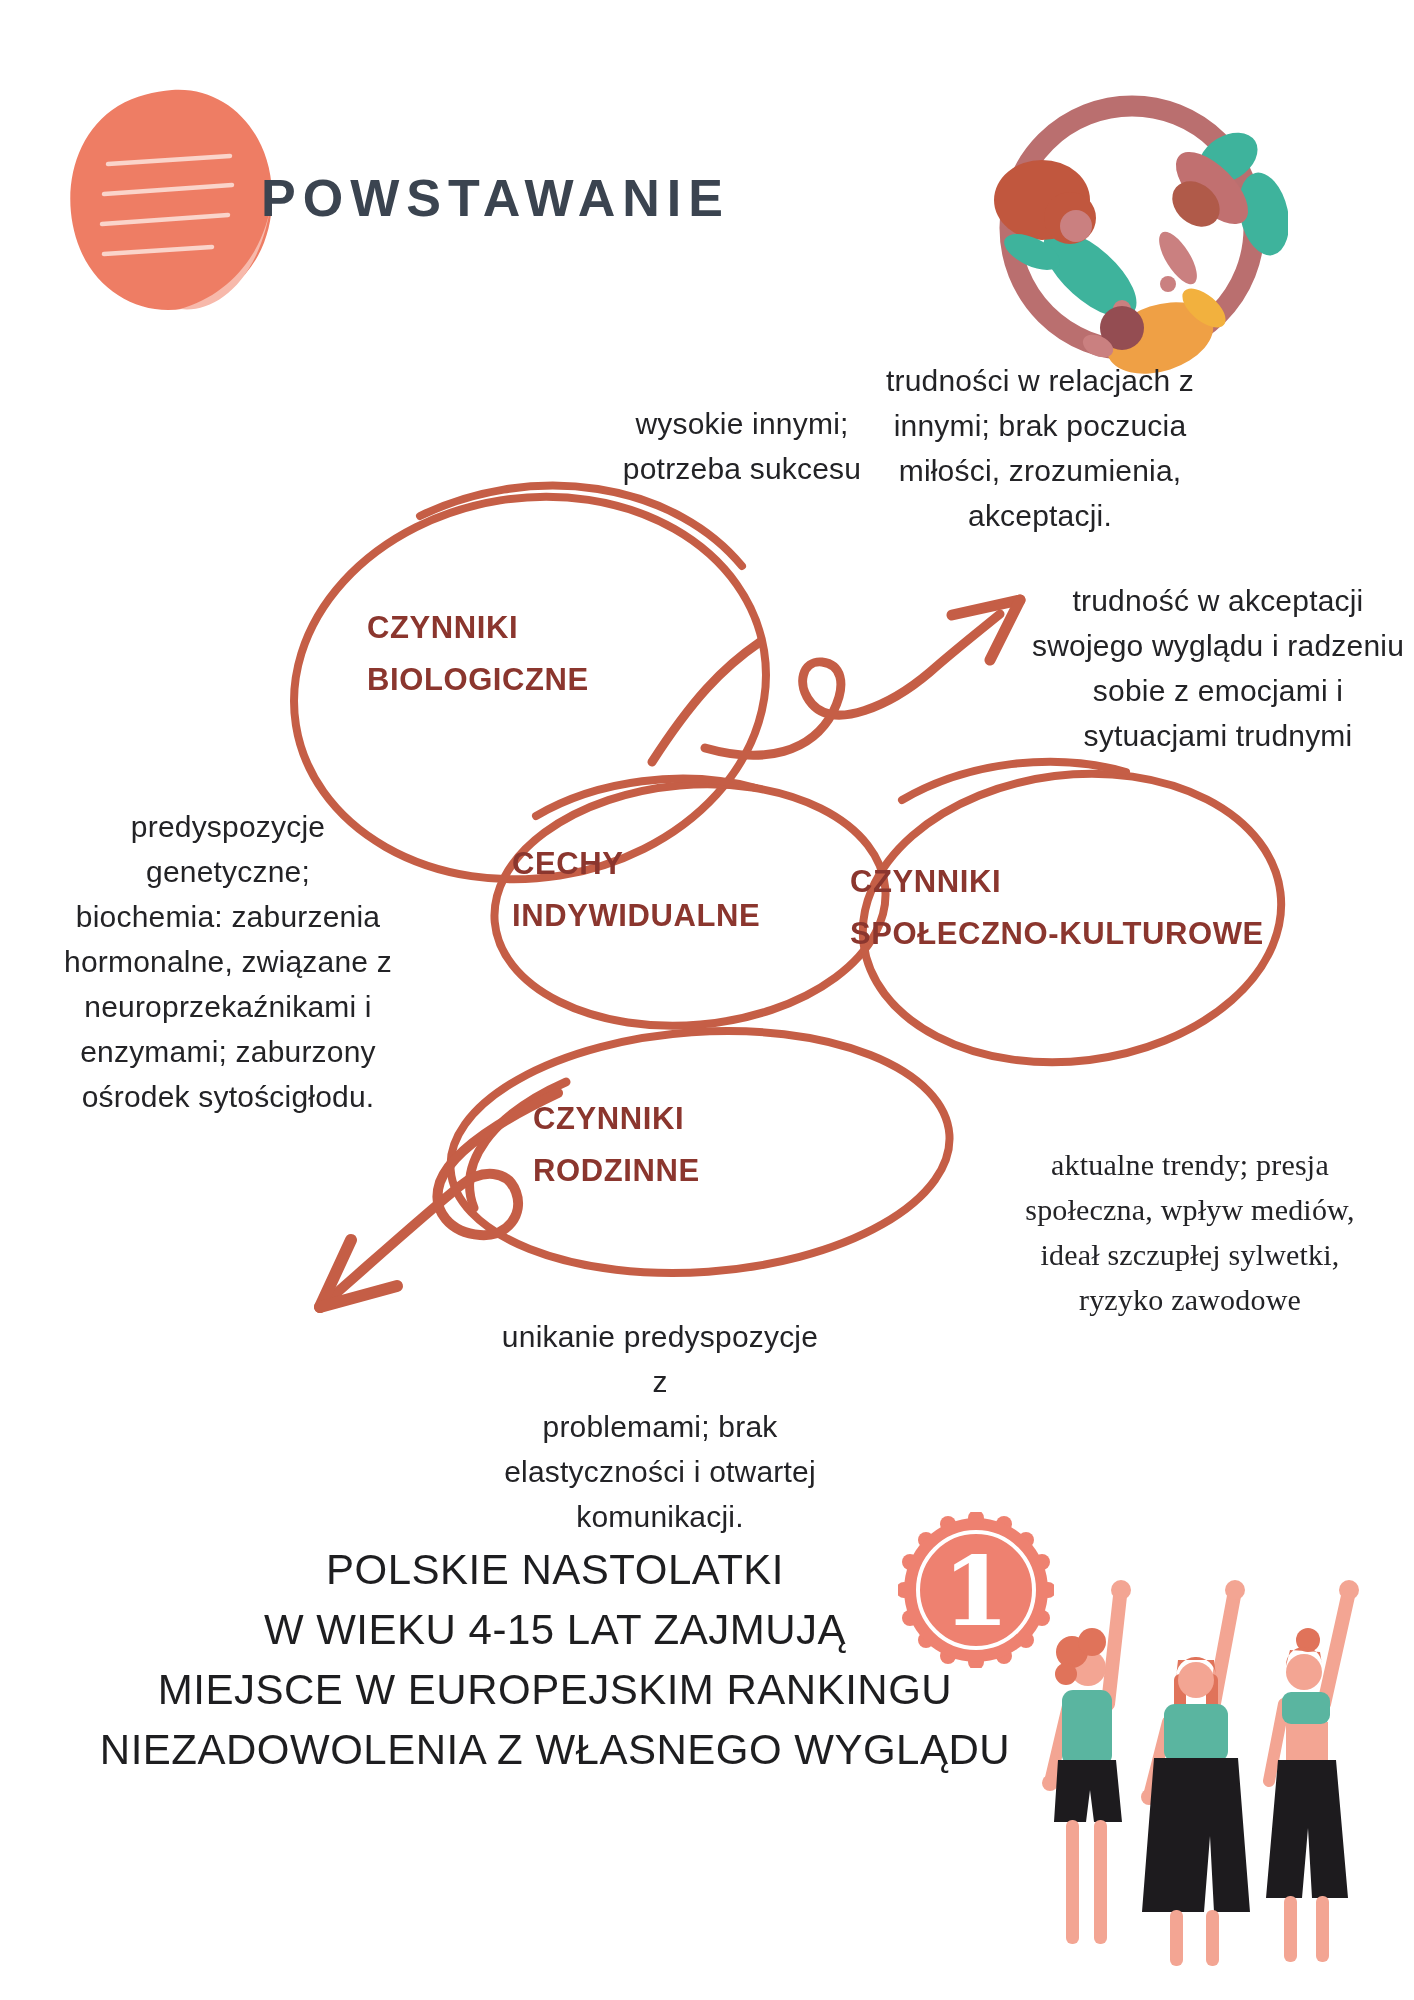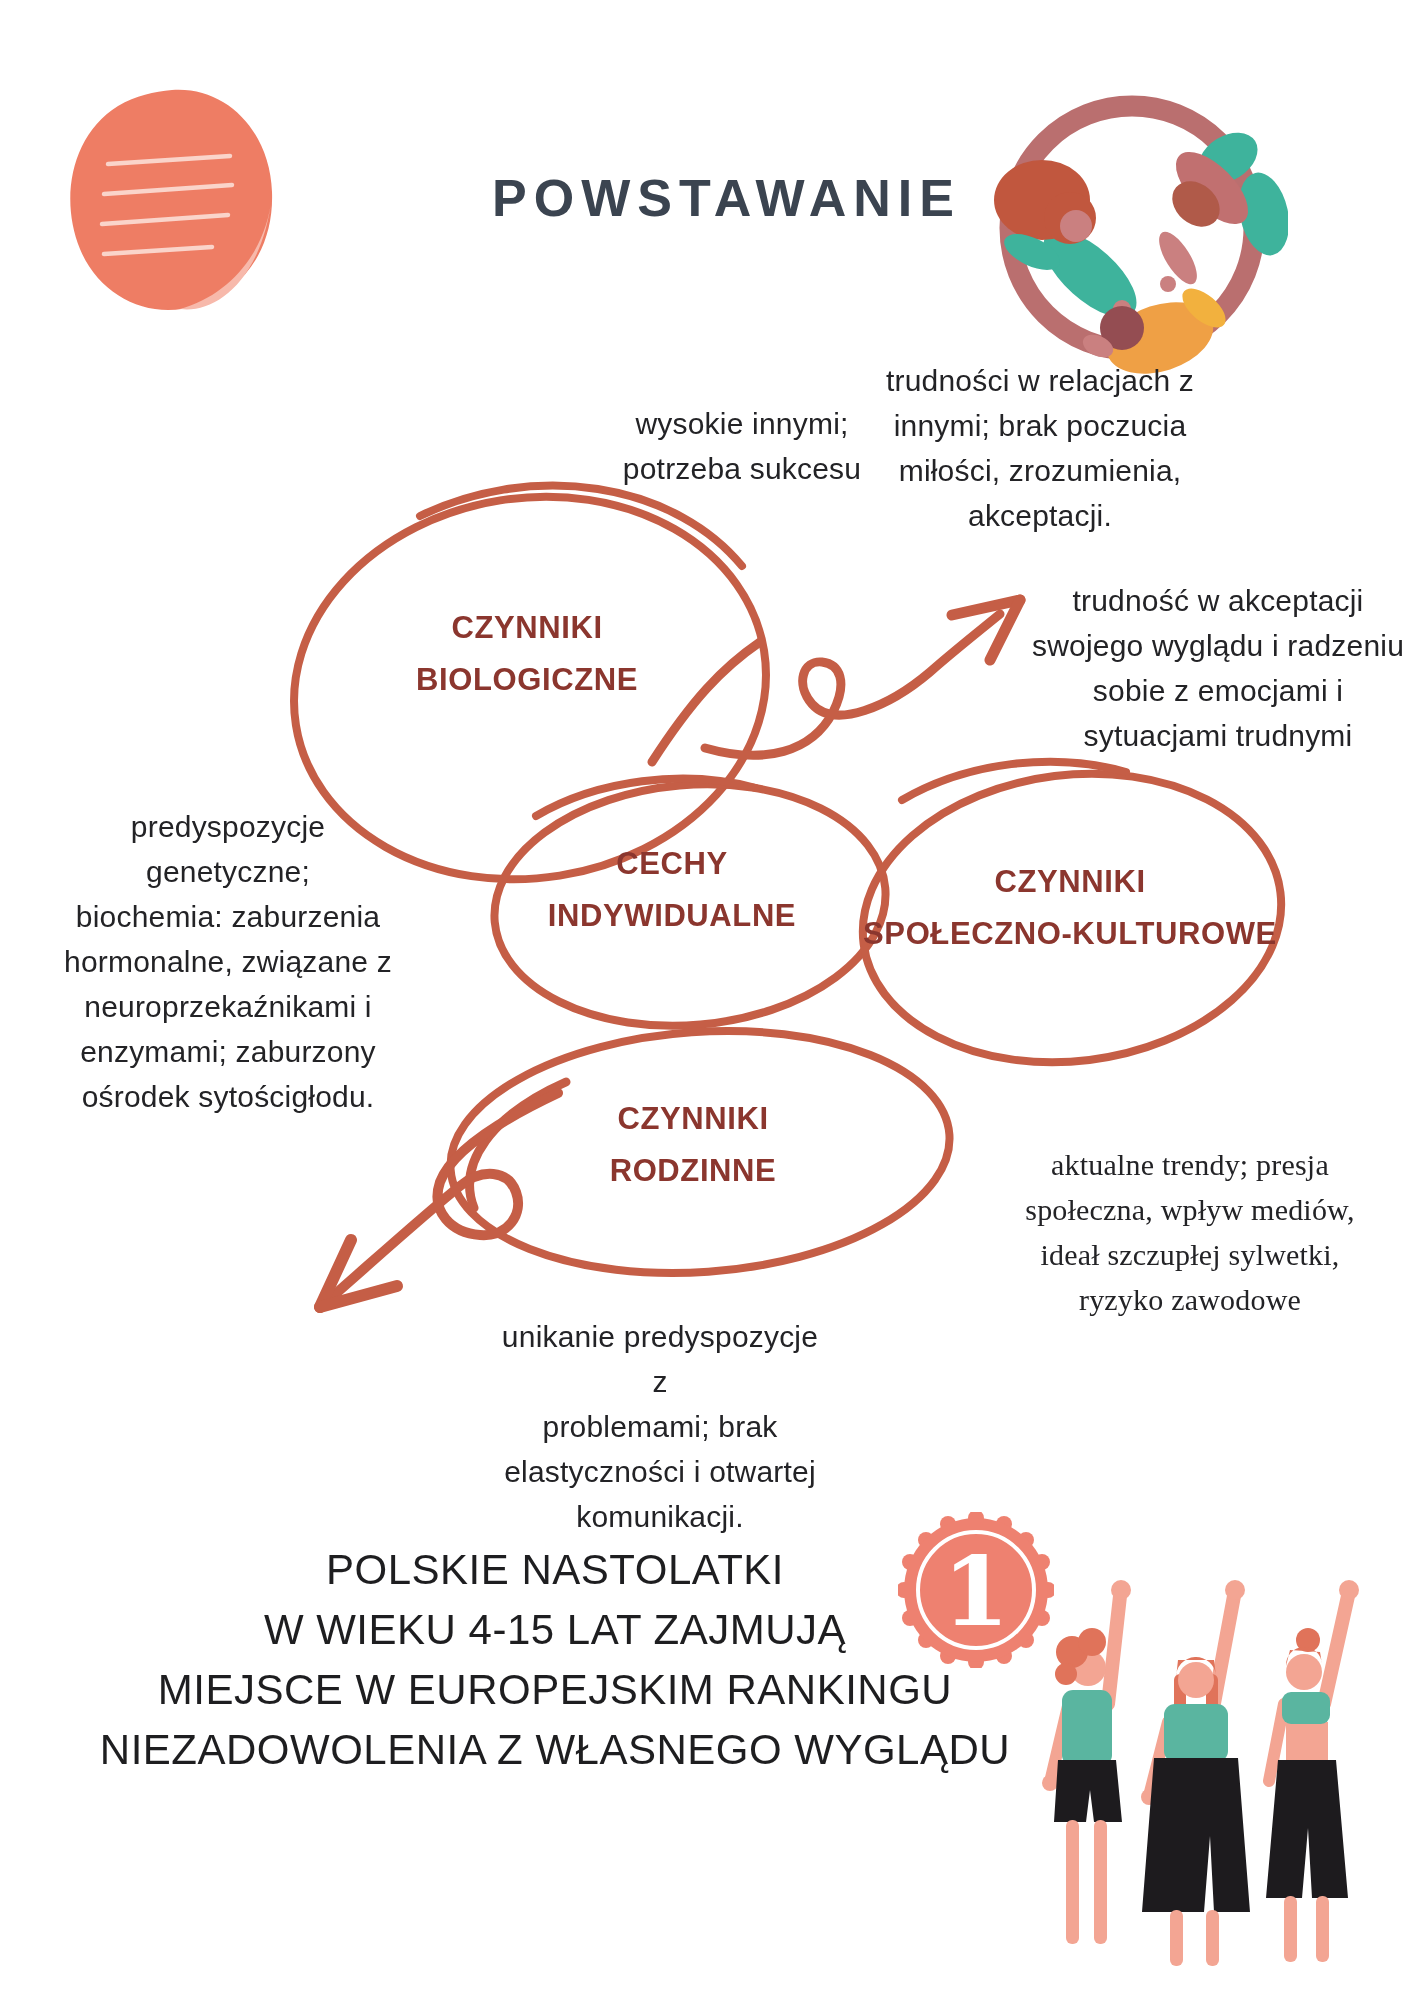--- a/index.html
+++ b/index.html
@@ -2,29 +2,29 @@
 <html><head>
 <meta charset="utf-8">
 <style>
   html,body{margin:0;padding:0;background:#ffffff;}
   .canvas{
     position:relative;width:1414px;height:2000px;background:#ffffff;overflow:hidden;
     font-family:"Liberation Sans", sans-serif;
   }
   .abs{position:absolute;}
   .page-title{
-    left:261px;top:168px;width:700px;text-align:right;
+    left:261px;top:168px;width:700px;text-align:left;
     font-size:52px;font-weight:800;letter-spacing:7px;color:#3b4450;
   }
   .note{
     white-space:pre-line;text-align:center;color:#232326;
     font-size:30px;line-height:45px;font-weight:400;letter-spacing:0.2px;
   }
   .bubble-label{
-    white-space:pre-line;text-align:center;color:#8b362e;
+    white-space:pre-line;color:#8b362e;
     font-weight:700;font-size:31px;line-height:52px;letter-spacing:0.6px;
   }
   .statement{
     left:30px;top:1540px;width:1050px;text-align:center;white-space:pre-line;
     font-size:42px;line-height:60px;color:#1e1e20;letter-spacing:0.5px;font-weight:400;
   }
   svg{display:block;}
 </style>
 </head>
 <body>

